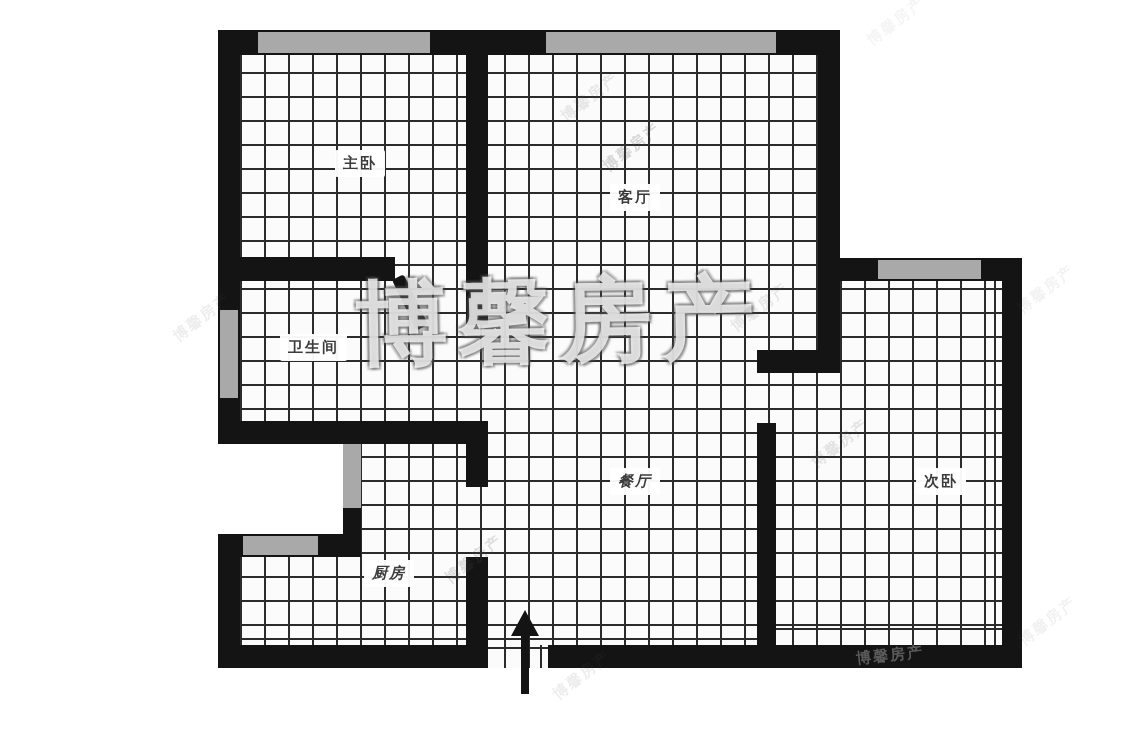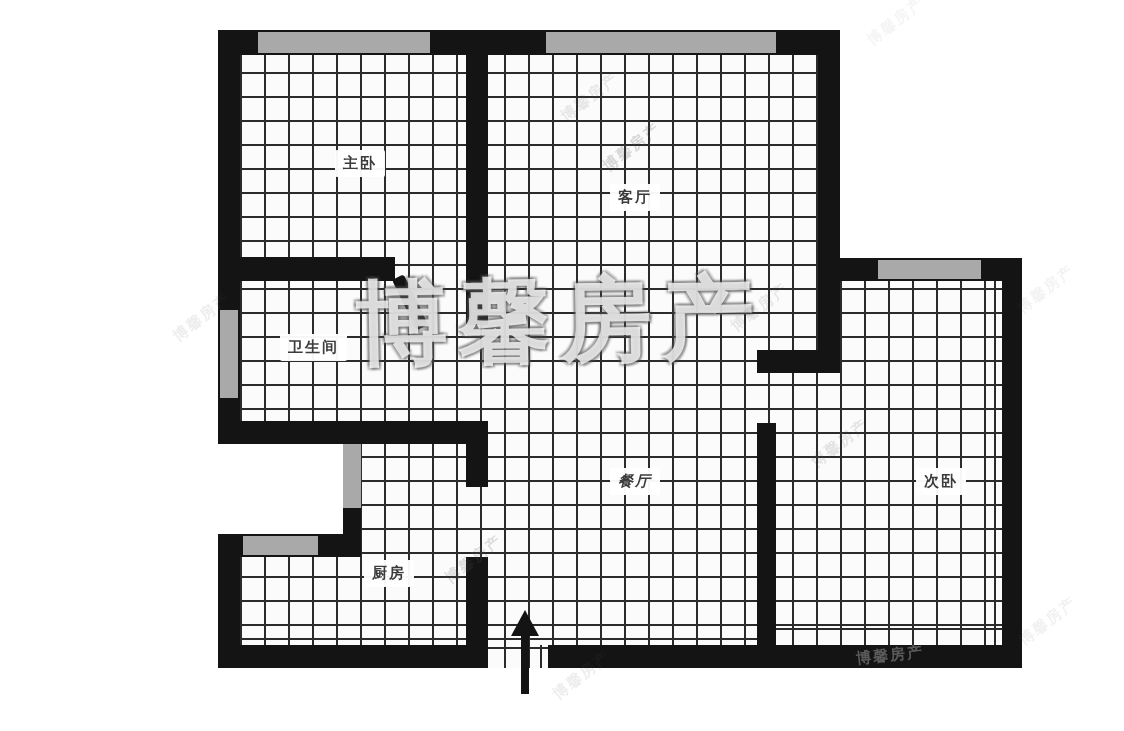--- a/index.html
+++ b/index.html
@@ -99,21 +99,21 @@
   <div class="window" style="left:878px;top:260px;width:103px;height:19px;"></div>
 
   <div class="arrow-head" style="left:511px;top:610px;"></div>
   <div class="arrow-stem" style="left:521px;top:632px;width:8px;height:62px;"></div>
 
   <div class="room-label" style="left:335px;top:150px;">主卧</div>
   <div class="room-label" style="left:610px;top:184px;">客厅</div>
   <div class="room-label" style="left:280px;top:334px;">卫生间</div>
   <div class="room-label" style="left:610px;top:468px;font-style:italic;">餐厅</div>
   <div class="room-label" style="left:880px;top:468px;margin-left:36px;">次卧</div>
-  <div class="room-label" style="left:364px;top:560px;">厨房</div>
+  <div class="room-label" style="left:364px;top:560px;font-style:italic;">厨房</div>
 
   <div class="wm-large">博馨房产</div>
 
   <div class="wm-small" style="left:598px;top:140px;opacity:0.22;">博馨房产</div>
   <div class="wm-small" style="left:556px;top:90px;opacity:0.12;">博馨房产</div>
   <div class="wm-small" style="left:862px;top:14px;opacity:0.06;">博馨房产</div>
   <div class="wm-small" style="left:440px;top:552px;opacity:0.18;">博馨房产</div>
   <div class="wm-small" style="left:806px;top:436px;opacity:0.14;">博馨房产</div>
   <div class="wm-small" style="left:168px;top:310px;opacity:0.10;">博馨房产</div>
   <div class="wm-small" style="left:1012px;top:282px;opacity:0.07;">博馨房产</div>

